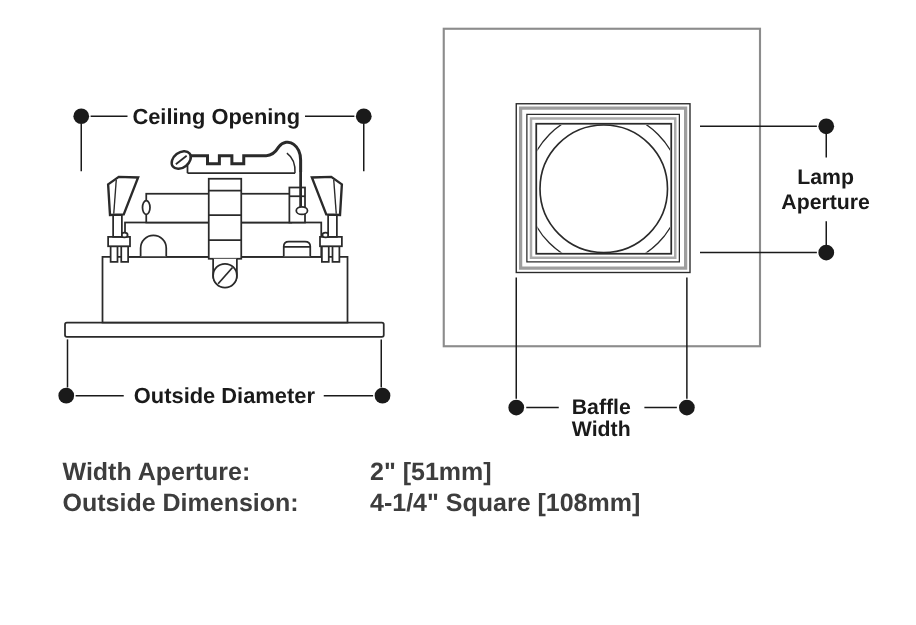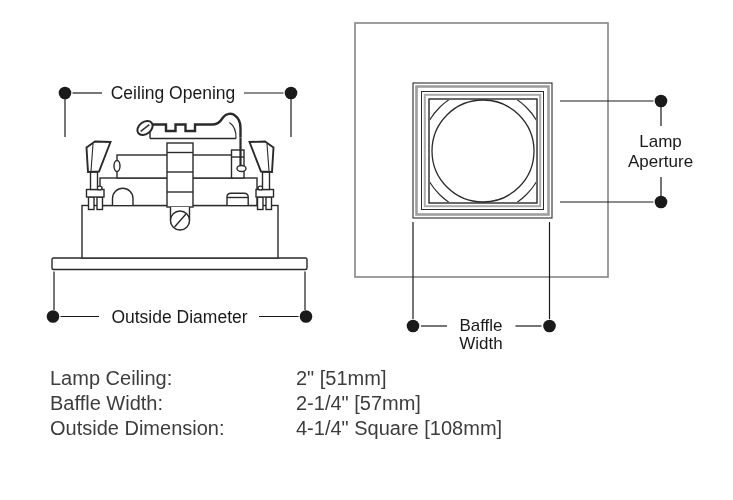--- a/index.html
+++ b/index.html
@@ -2,20 +2,21 @@
 <html><head>
 <meta charset="utf-8">
 <style>
   html,body { margin:0; padding:0; background:#ffffff; }
   .canvas {
     position:relative;
     width:733px; height:500px;
     background:#ffffff;
     font-family:"Liberation Sans", sans-serif;
     overflow:hidden;
+    font-weight:bold;
   }
   svg { position:absolute; left:0; top:0; }
   .dim-label {
     font-family:"Liberation Sans", sans-serif;
     font-size:17.5px;
     fill:#1a1a1a;
   }
   .dim-label-sm {
     font-family:"Liberation Sans", sans-serif;
     font-size:17px;
@@ -158,26 +159,22 @@
         <circle cx="413" cy="326" r="6.3" fill="#1a1a1a" stroke="none"></circle>
         <circle cx="549.5" cy="326" r="6.3" fill="#1a1a1a" stroke="none"></circle>
         <text class="dim-label-sm" x="481" y="331" text-anchor="middle" stroke="none">Baffle</text>
         <text class="dim-label-sm" x="481" y="349" text-anchor="middle" stroke="none">Width</text>
       </g>
     </g>
   </svg>
 
   <div class="specs">
     <div class="spec-row">
-      <span class="spec-label">Lamp Ceiling:</span>
+      <span class="spec-label">Width Aperture:</span>
       <span class="spec-value">2" [51mm]</span>
-    </div>
-    <div class="spec-row">
-      <span class="spec-label">Baffle Width:</span>
-      <span class="spec-value">2-1/4" [57mm]</span>
     </div>
     <div class="spec-row">
       <span class="spec-label">Outside Dimension:</span>
       <span class="spec-value">4-1/4" Square [108mm]</span>
     </div>
   </div>
 
 </div>
 
 </body></html>

